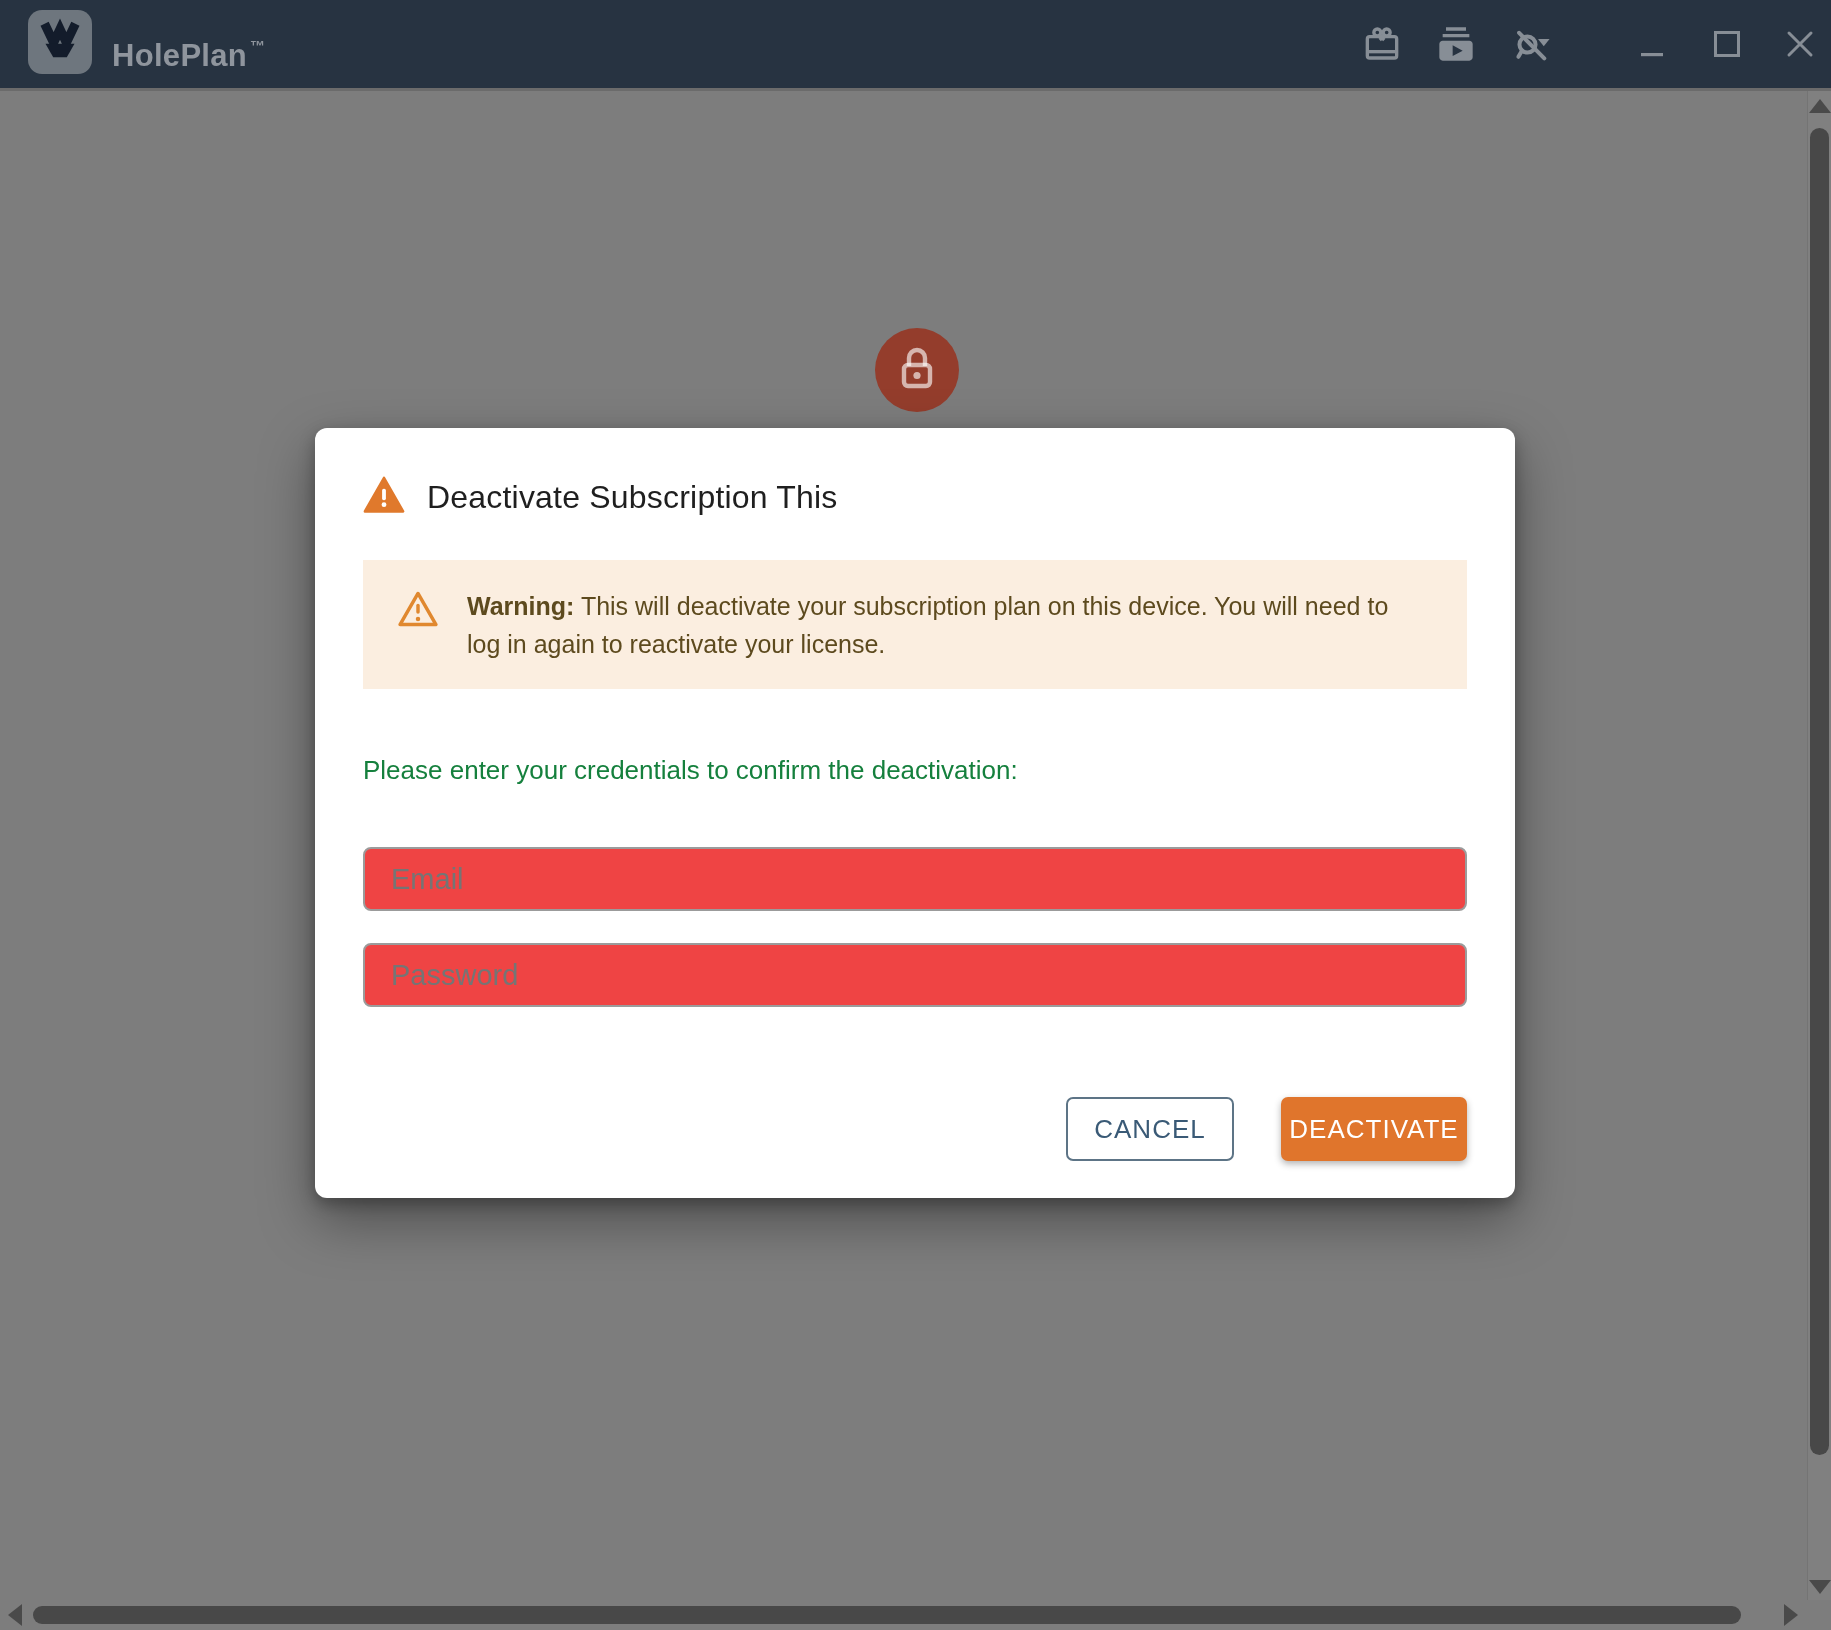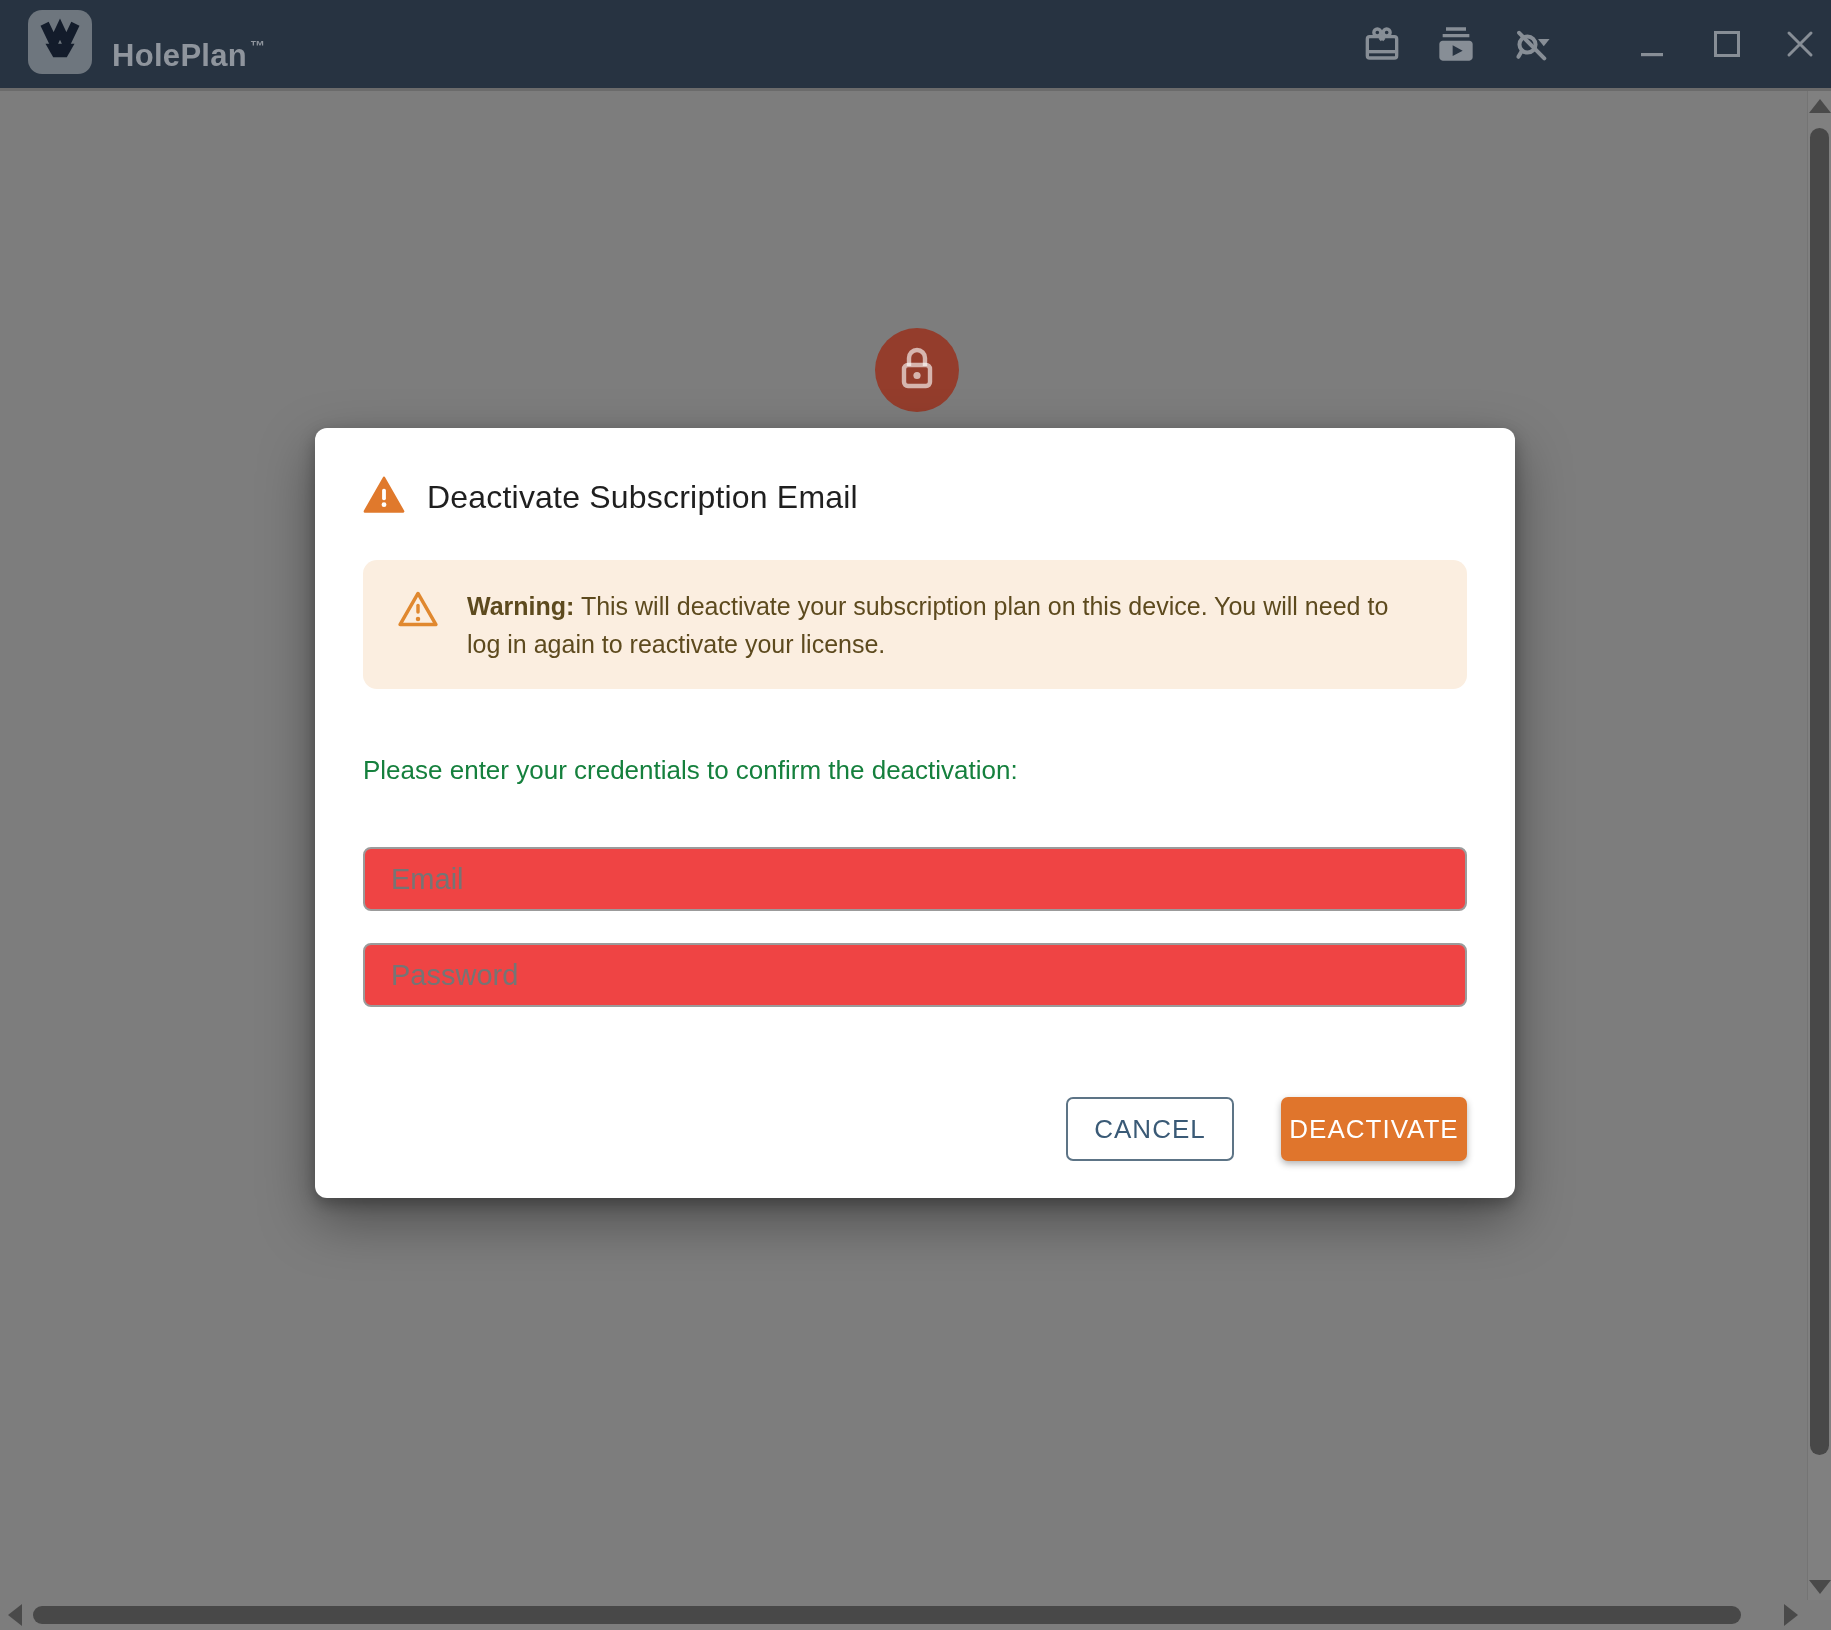--- a/index.html
+++ b/index.html
@@ -40,21 +40,21 @@
   }
   
   .dialog{
     position:absolute;left:315px;top:428px;width:1200px;height:770px;box-sizing:border-box;
     background:#ffffff;border-radius:12px;padding:0 48px;z-index:10;
     box-shadow:0 22px 55px rgba(0,0,0,.38),0 6px 16px rgba(0,0,0,.28);
   }
   .dlg-title-row{display:flex;align-items:center;gap:22px;margin-top:44px;height:50px;}
   .dlg-title{font-size:32px;color:#1f1f1f;letter-spacing:.2px;}
   .warning-box{
-    margin-top:38px;background:#fbeee0;border-radius:14px;box-sizing:border-box;
+    margin-top:38px;background:#fbeee0;border-radius:0;box-sizing:border-box;
     min-height:124px;display:flex;align-items:flex-start;gap:28px;
     padding:27px 46px 26px 34px;
   }
   .warning-text{font-size:25px;line-height:38px;color:#5d4a1e;flex:1;padding-right:14px;}
   .warning-text b{font-weight:700;}
   .instruction{margin-top:66px;height:30px;font-size:26px;color:#15803d;}
   .field{
     display:block;box-sizing:border-box;width:100%;height:64px;margin-top:62px;
     border:2px solid #9b9b9b;border-radius:8px;background:#ef4444;
     font-family:"Liberation Sans",sans-serif;font-size:29px;color:#333;padding:0 26px;outline:none;
@@ -171,21 +171,21 @@
   <div class="dialog">
 
     <div class="dlg-title-row">
       <span>
         <svg width="42" height="38" viewBox="0 0 24 22">
           <path d="M12 1.2 L23 20.5 H1 Z" fill="#e0792c" stroke="#e0792c" stroke-width="1.6" stroke-linejoin="round"></path>
           <rect x="10.9" y="7.4" width="2.2" height="6.6" rx="1" fill="#ffffff"></rect>
           <circle cx="12" cy="16.6" r="1.4" fill="#ffffff"></circle>
         </svg>
       </span>
-      <span class="dlg-title">Deactivate Subscription Email</span>
+      <span class="dlg-title">Deactivate Subscription This</span>
     </div>
 
     <div class="warning-box">
       <span style="margin-top:3px;">
         <svg width="42" height="38" viewBox="0 0 24 22">
           <path d="M12 2 L22.4 20 H1.6 Z" fill="none" stroke="#e0882f" stroke-width="2" stroke-linejoin="round"></path>
           <rect x="11" y="8" width="2" height="5.8" rx="1" fill="#e0882f"></rect>
           <circle cx="12" cy="16.8" r="1.3" fill="#e0882f"></circle>
         </svg>
       </span>

